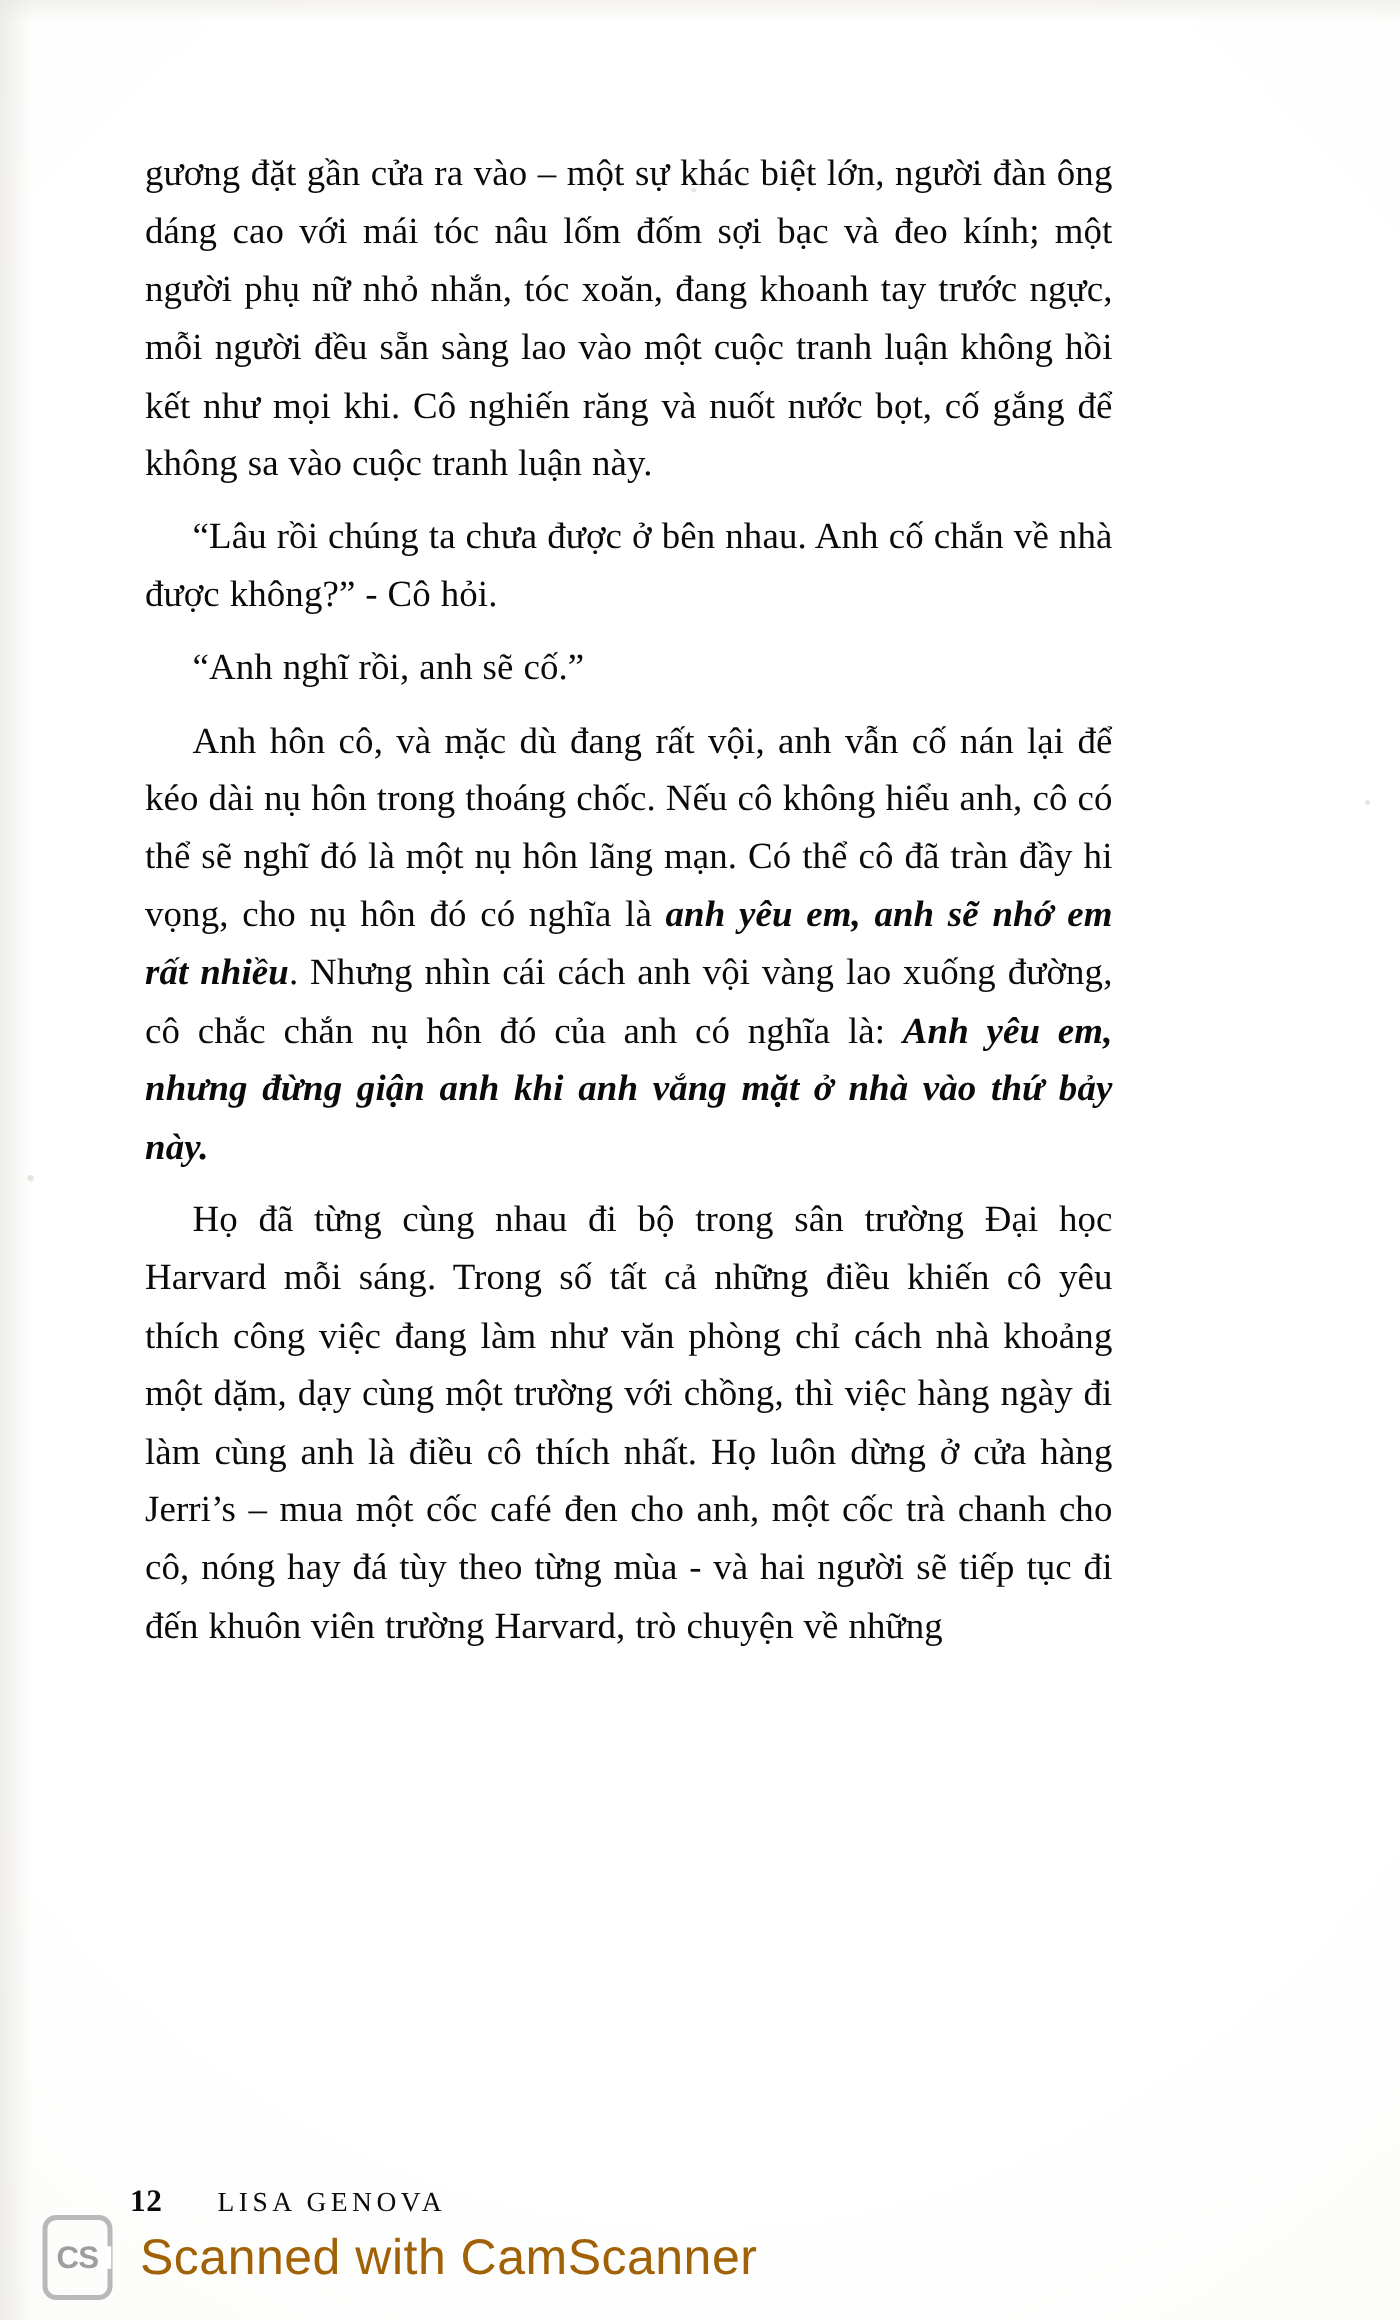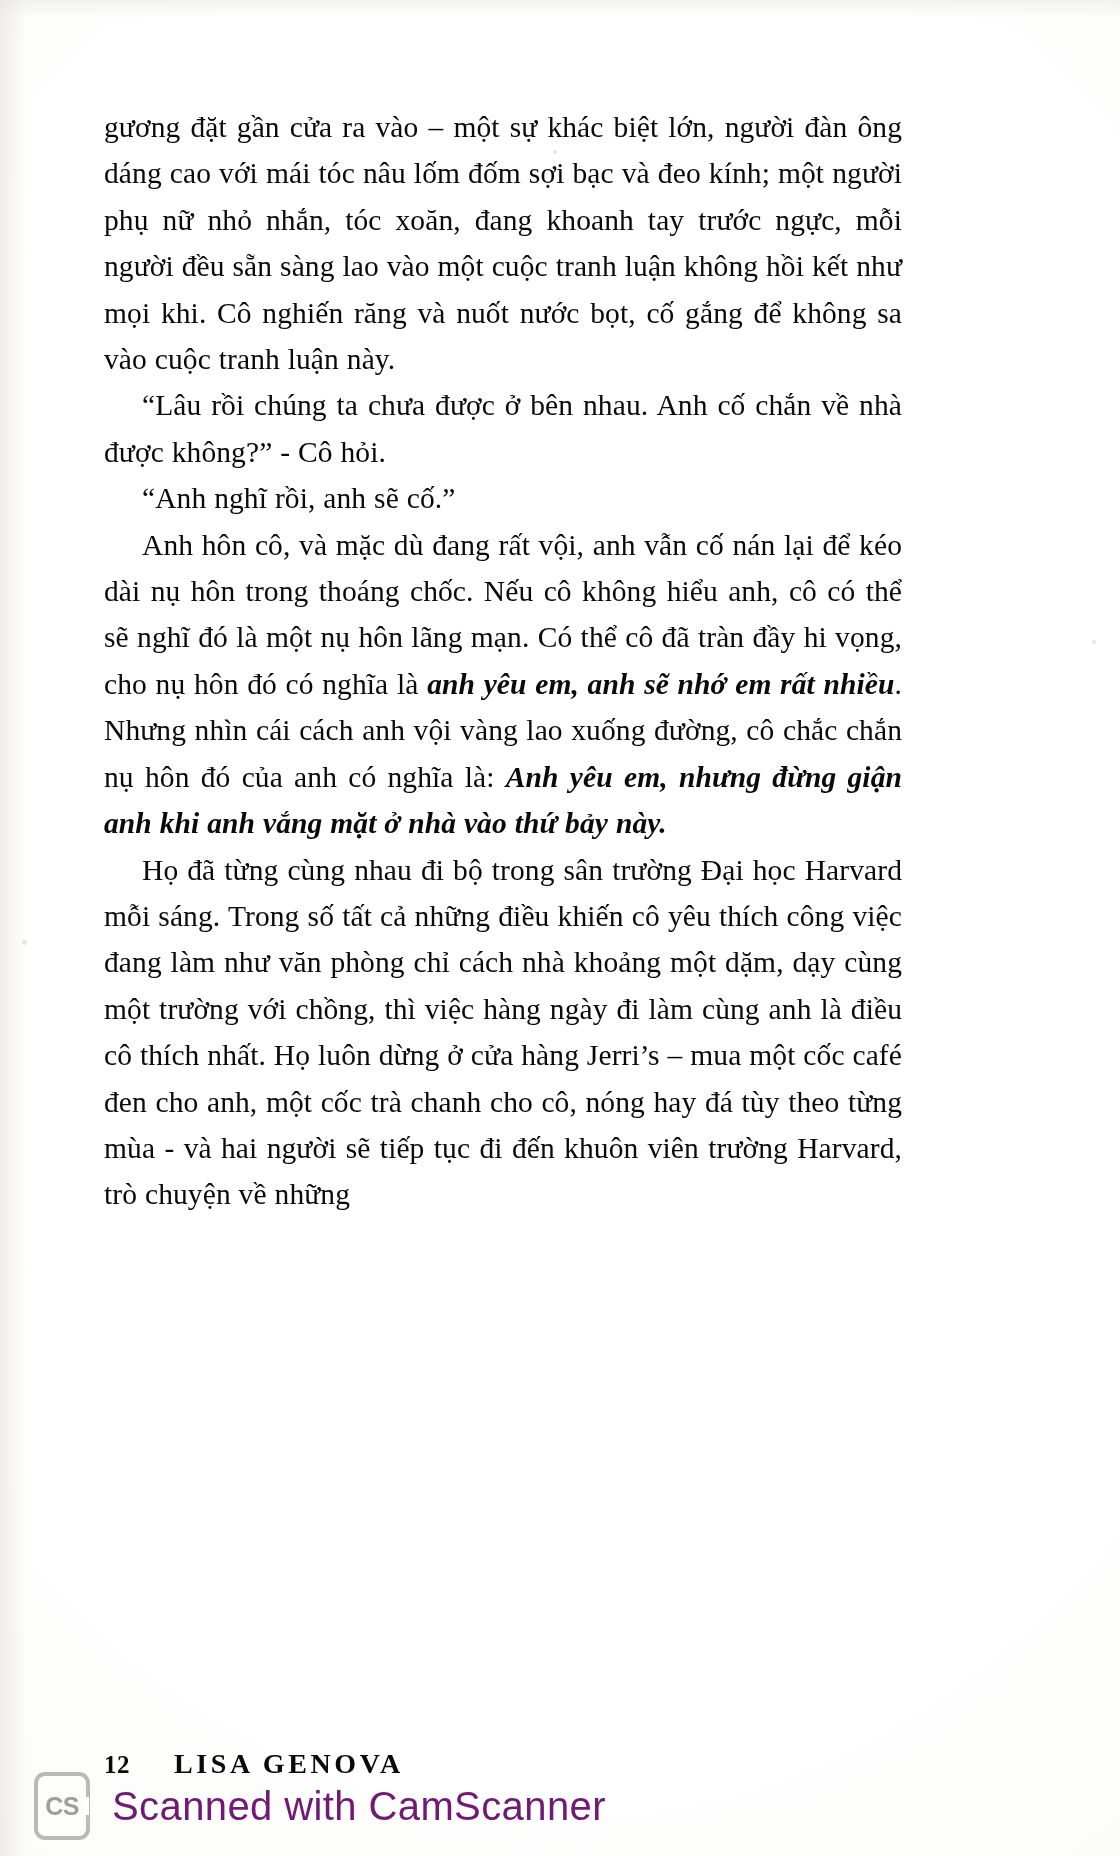--- a/index.html
+++ b/index.html
@@ -47,21 +47,21 @@
 
   
   .text-column {
     position: absolute;
     left: 104px;
     top: 104px;
     width: 798px;
   }
 
   p.para {
-    margin: 0;
+    margin: 12px;
     font-size: 29.5px;
     line-height: 46.4px;
     text-align: justify;
     text-justify: inter-word;
     letter-spacing: 0.1px;
     word-spacing: 0.4px;
     -webkit-font-smoothing: antialiased;
   }
   p.para.indent { text-indent: 38px; }
 
@@ -79,22 +79,22 @@
     align-items: baseline;
     gap: 44px;
     margin-top: 36px;
   }
   .folio {
     font-size: 25px;
     font-weight: 700;
     letter-spacing: 0.5px;
   }
   .running-head {
-    font-size: 28px;
-    font-weight: 700;
+    font-size: 22px;
+    font-weight: 400;
     letter-spacing: 3.6px;
   }
 
   
   .watermark {
     position: absolute;
     left: 34px;
     top: 1772px;
     display: flex;
     align-items: center;
@@ -126,21 +126,21 @@
     top: 50%;
     transform: translateY(-50%);
     width: 7px;
     height: 18px;
     background: #ffffff;
   }
   .wm-text {
     font-family: "Liberation Sans", sans-serif;
     font-size: 40px;
     font-weight: 400;
-    color: #701a75;
+    color: #a16207;
     letter-spacing: 0.4px;
     white-space: nowrap;
   }
 </style>
 </head>
 <body>
 
 <div class="page-scan"></div>
 <div class="scan-edge-left"></div>
 <div class="scan-edge-top"></div>

